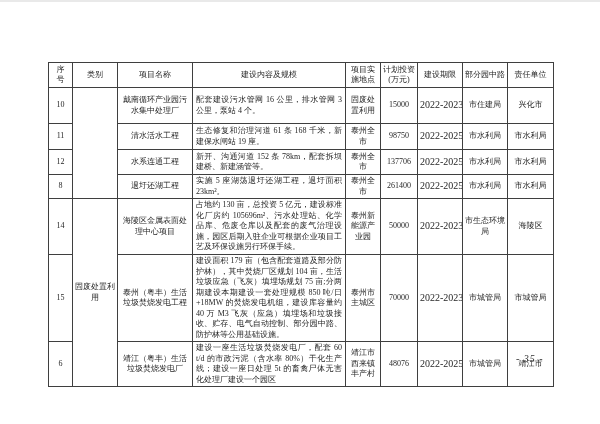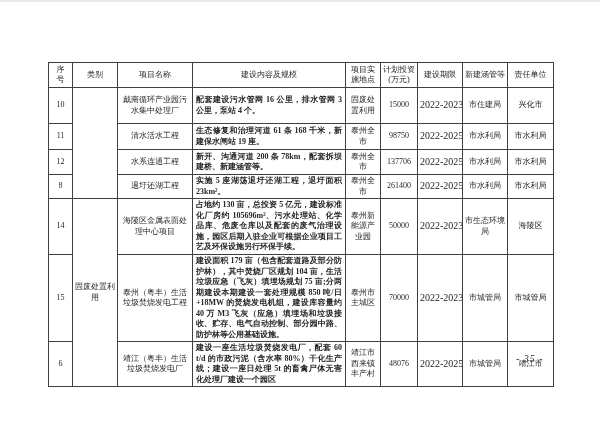--- a/index.html
+++ b/index.html
@@ -31,21 +31,20 @@
     font-weight: normal;
     vertical-align: middle;
     text-align: center;
     padding: 1px 2px;
     overflow: hidden;
   }
   .project-table th { white-space: pre-line; }
   .project-table td.c-content {
     text-align: justify;
     padding: 1px 3px;
-    font-weight: bold;
   }
   .project-table td.c-per { font-size: 10px; white-space: nowrap; }
   .page-number {
     position: absolute;
     left: 516px;
     top: 353px;
     font-size: 10px;
     color: #333333;
     letter-spacing: 1px;
     font-style: italic;
@@ -73,21 +72,21 @@
       <th>序
 号</th>
       <th>类别</th>
       <th>项目名称</th>
       <th>建设内容及规模</th>
       <th>项目实
 施地点</th>
       <th>计划投资
 (万元)</th>
       <th>建设期限</th>
-      <th>新建涵管等</th>
+      <th>部分园中路</th>
       <th>责任单位</th>
     </tr>
 
     <tr style="height:36px">
       <td class="c-no">10</td>
       <td class="c-cat" rowspan="4"></td>
       <td class="c-name">戴南循环产业园污水集中处理厂</td>
       <td class="c-content">配套建设污水管网 16 公里，排水管网 3 公里，泵站 4 个。</td>
       <td class="c-loc">固废处置利用</td>
       <td class="c-inv">15000</td>
@@ -103,21 +102,21 @@
       <td class="c-loc">泰州全市</td>
       <td class="c-inv">98750</td>
       <td class="c-per">2022-2025</td>
       <td class="c-lead">市水利局</td>
       <td class="c-unit">市水利局</td>
     </tr>
 
     <tr style="height:25px">
       <td class="c-no">12</td>
       <td class="c-name">水系连通工程</td>
-      <td class="c-content">新开、沟通河道 200 条 78km，配套拆坝建桥、新建涵管等。</td>
+      <td class="c-content">新开、沟通河道 152 条 78km，配套拆坝建桥、新建涵管等。</td>
       <td class="c-loc">泰州全市</td>
       <td class="c-inv">137706</td>
       <td class="c-per">2022-2025</td>
       <td class="c-lead">市水利局</td>
       <td class="c-unit">市水利局</td>
     </tr>
 
     <tr style="height:21px">
       <td class="c-no">8</td>
       <td class="c-name">退圩还湖工程</td>

